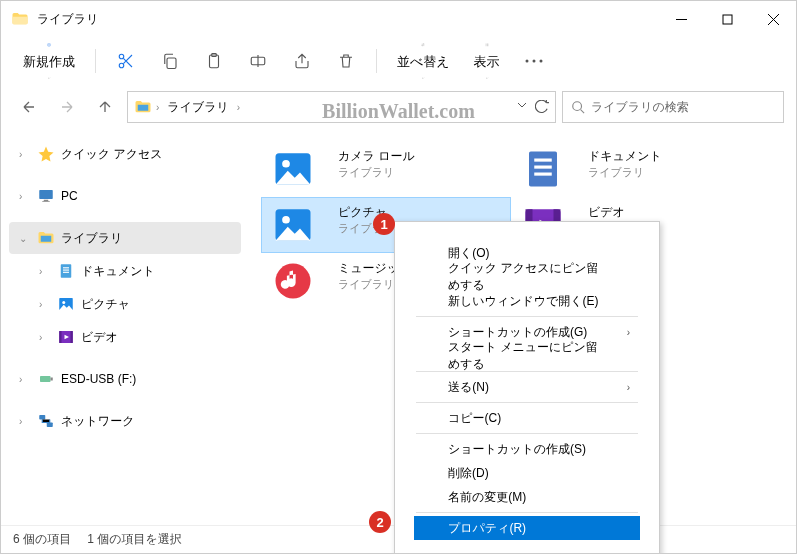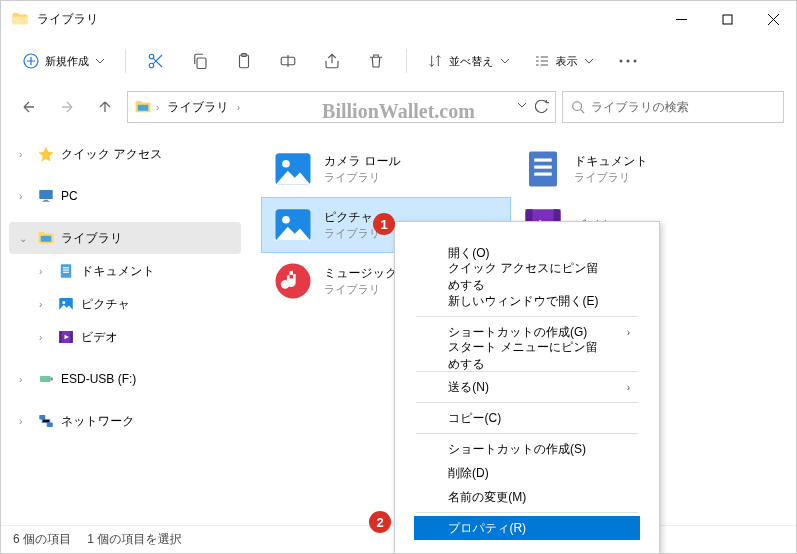--- a/index.html
+++ b/index.html
@@ -6,21 +6,21 @@
 body { background: #fff; width: 797px; height: 554px; overflow: hidden; border: 1px solid #ccc; position: relative; }
 
 .titlebar { display: flex; align-items: center; height: 36px; padding: 0 0 0 10px; }
 .titlebar-icon { width: 18px; height: 18px; margin-right: 8px; }
 .titlebar-title { font-size: 12px; flex: 1; }
 .win-controls { display: flex; }
 .win-btn { width: 46px; height: 36px; display: flex; align-items: center; justify-content: center; }
 .win-btn svg { width: 11px; height: 11px; }
 
 .toolbar { display: flex; align-items: center; height: 48px; padding: 0 12px; gap: 4px; }
-.tool-btn { display: flex; align-items: center; height: 36px; padding: 0 10px; border-radius: 4px; gap: 6px; font-size: 11px; }
+.tool-btn { display: flex; align-items: center; height: 36px; padding: 0 10px; border-radius: 4px; gap: 6px; font-size: 13px; flex-direction: column; }
 .tool-btn.icon-only { padding: 0; width: 40px; justify-content: center; }
 .tool-sep { width: 1px; height: 24px; background: #e0e0e0; margin: 0 6px; }
 .chev-down { width: 10px; height: 10px; }
 
 .addressbar { display: flex; align-items: center; height: 44px; padding: 0 12px; gap: 6px; }
 .nav-btn { width: 32px; height: 32px; display: flex; align-items: center; justify-content: center; color: #666; }
 .path-box { flex: 1; border: 1px solid #ccc; height: 32px; display: flex; align-items: center; padding: 0 6px; gap: 4px; }
 .path-seg { font-size: 12px; padding: 0 4px; }
 .path-chev { color: #888; font-size: 10px; }
 .path-icon { width: 18px; height: 18px; }
@@ -30,21 +30,21 @@
 .main { display: flex; height: calc(100% - 36px - 48px - 44px - 28px); }
 .tree { width: 248px; padding: 8px 4px; overflow: hidden; }
 .tree-item { display: flex; align-items: center; height: 32px; padding-left: 10px; gap: 6px; font-size: 12px; border-radius: 4px; margin: 1px 4px; }
 .tree-item.indent1 { padding-left: 30px; }
 .tree-item.selected { background: #e8e8e8; }
 .tree-chev { width: 12px; color: #888; font-size: 10px; }
 .tree-icon { width: 18px; height: 18px; flex-shrink: 0; }
 
 .content { flex: 1; padding: 12px; position: relative; }
 .items-grid { display: flex; flex-wrap: wrap; gap: 0; }
-.item-tile { display: flex; align-items: center; width: 250px; height: 56px; padding: 6px 10px; gap: 10px; border: 1px solid transparent; }
+.item-tile { display: flex; align-items: flex-start; width: 250px; height: 56px; padding: 6px 10px; gap: 24px; border: 1px solid transparent; }
 .item-tile.selected { background: #cce8ff; border: 1px solid #99d1ff; }
 .item-icon { width: 42px; height: 42px; flex-shrink: 0; }
 .item-text { display: flex; flex-direction: column; }
 .item-name { font-size: 12px; }
 .item-sub { font-size: 11px; color: #888; }
 
 .context-menu { position: absolute; left: 393px; top: 220px; width: 266px; background: #fff; border: 1px solid #ccc; box-shadow: 2px 2px 6px rgba(0,0,0,0.2); padding: 19px; font-size: 12px; z-index: 100; }
 .ctx-item { height: 24px; display: flex; align-items: center; padding: 0 30px 0 34px; position: relative; }
 .ctx-item.highlighted { background: #0078d7; color: #fff; }
 .ctx-sub-arrow { position: absolute; right: 10px; font-size: 10px; color: #555; }

